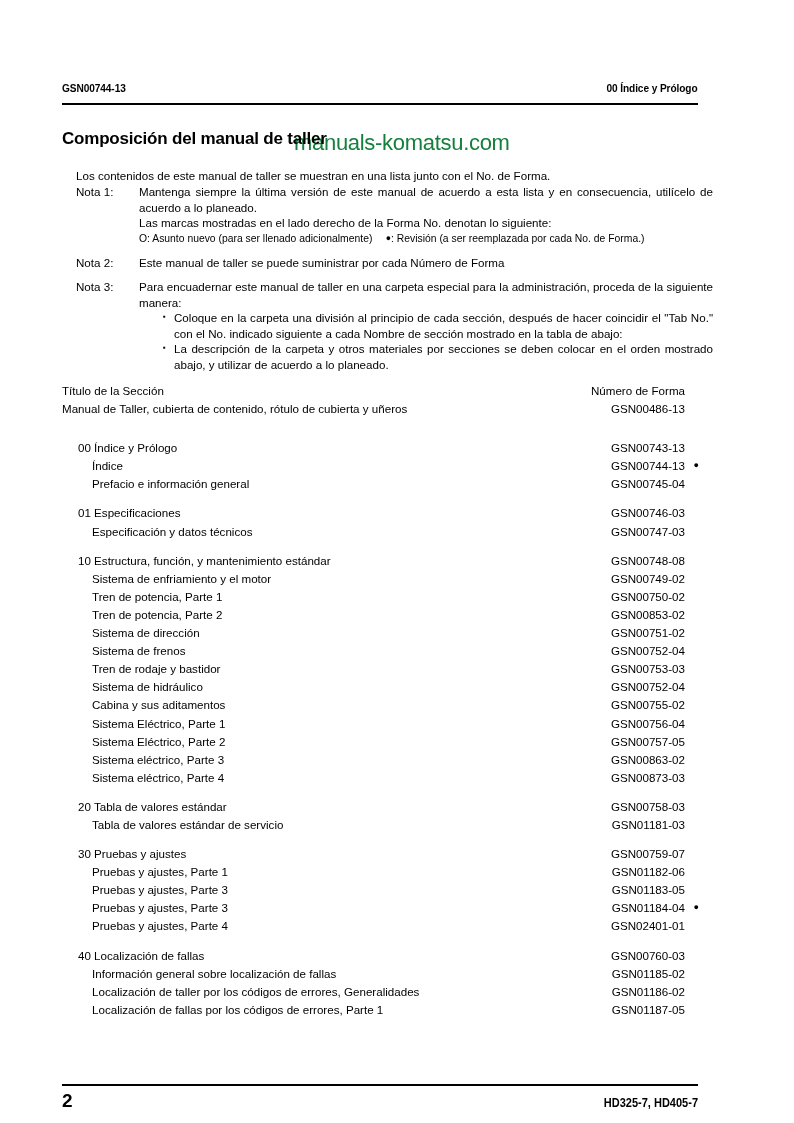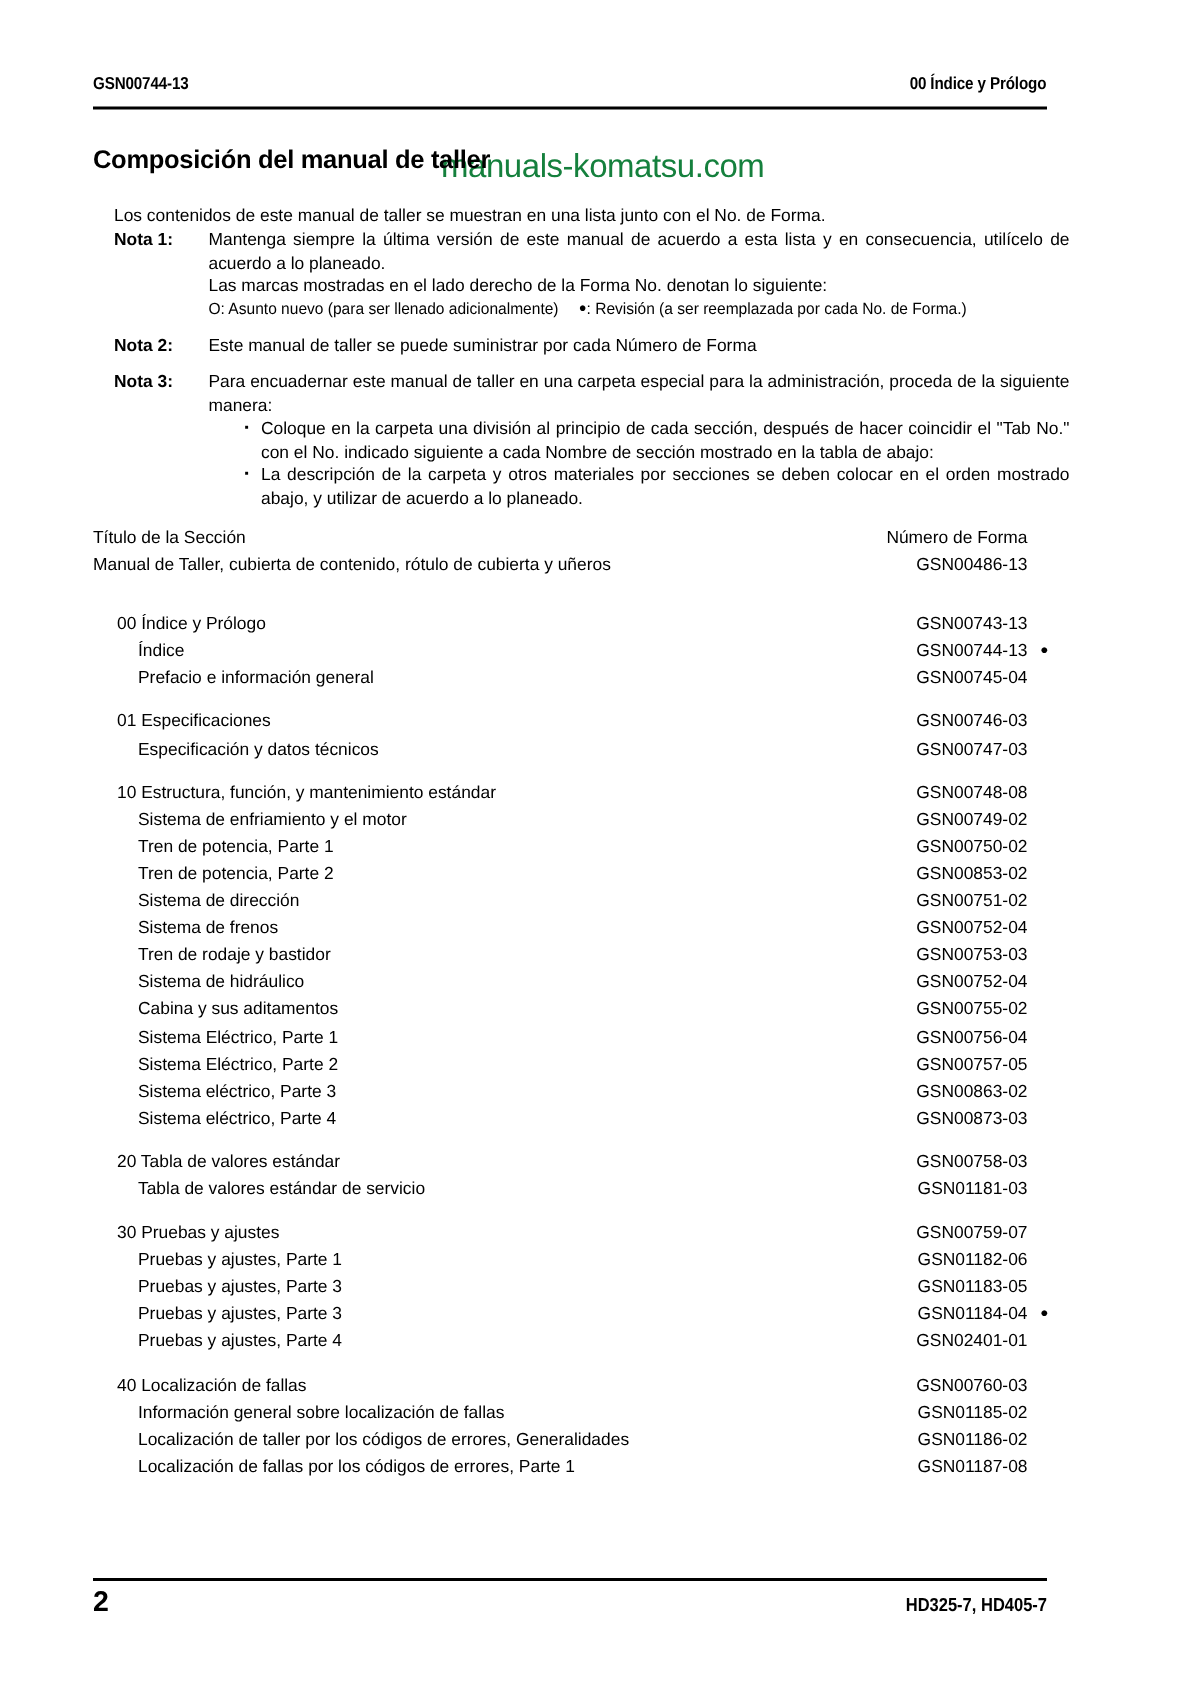--- a/index.html
+++ b/index.html
@@ -12,20 +12,21 @@
     height: 1123px;
     position: relative;
     font-family: "Liberation Sans", sans-serif;
     color: #000000;
     overflow: hidden;
   }
 
   .page {
     position: absolute;
     inset: 0;
+    margin-top: 32px;
   }
 
   
   .header {
     position: absolute;
     left: 62px;
     top: 50px;
     width: 636px;
     display: flex;
     justify-content: space-between;
@@ -95,21 +96,20 @@
     margin: 0 0 0.5px 0;
   }
   .note-row {
     display: flex;
     align-items: flex-start;
   }
   .note-label {
     width: 63px;
     flex: 0 0 63px;
     white-space: nowrap;
-    font-weight: bold;
   }
   .note-body {
     flex: 1 1 auto;
   }
   .note-body p {
     margin: 0;
   }
   .just {
     text-align: justify;
     text-justify: inter-word;
@@ -409,21 +409,21 @@
         <div class="trow">
           <span class="tname indent-2">Información general sobre localización de fallas</span>
           <span class="tcode"><span>GSN01185-02</span></span>
         </div>
         <div class="trow">
           <span class="tname indent-2">Localización de taller por los códigos de errores, Generalidades</span>
           <span class="tcode"><span>GSN01186-02</span></span>
         </div>
         <div class="trow">
           <span class="tname indent-2">Localización de fallas por los códigos de errores, Parte 1</span>
-          <span class="tcode"><span>GSN01187-08</span></span>
+          <span class="tcode"><span>GSN01187-05</span></span>
         </div>
       </div>
   </div>
 
   <div class="footer-rule"></div>
   <div class="footer">
     <span class="page-num">2</span>
     <span class="model">HD325-7, HD405-7</span>
   </div>
 

